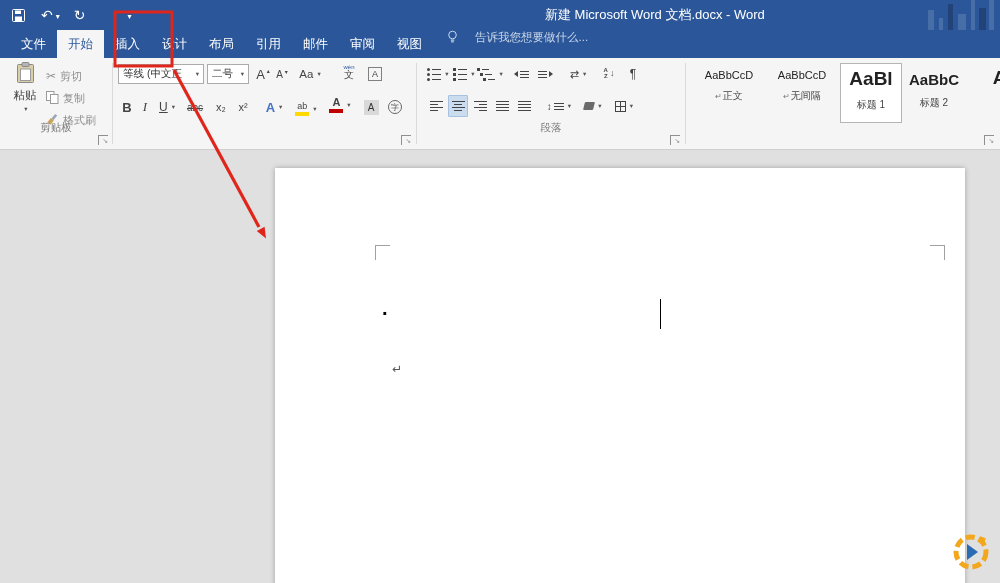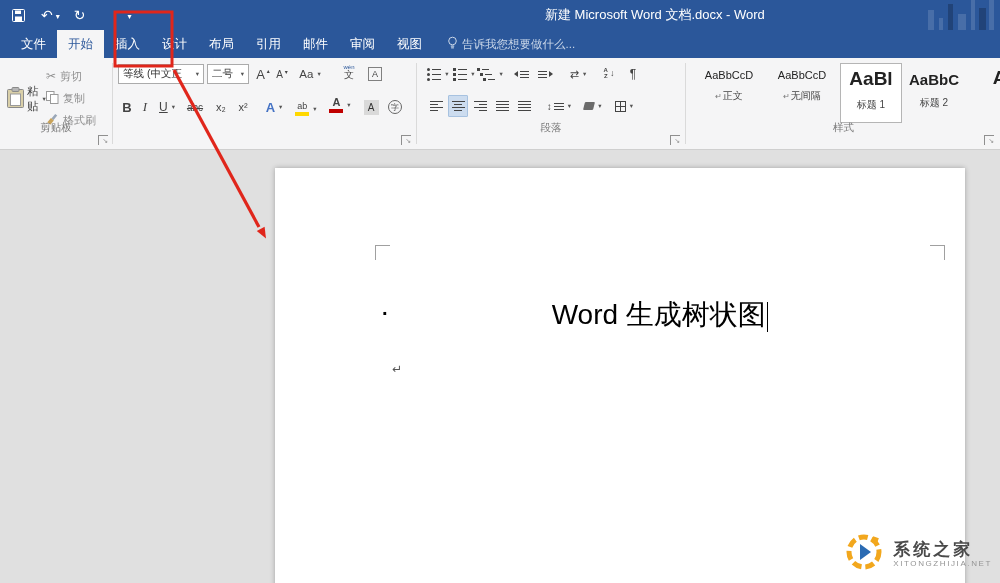--- a/index.html
+++ b/index.html
@@ -14,35 +14,35 @@
 .qbtn.small{font-size:8px}
 .wtitle{position:absolute;left:545px;top:0;height:30px;display:flex;align-items:center;font-size:13px;color:#fff;white-space:nowrap}
 .deco{position:absolute;right:0;top:0;width:140px;height:30px}
 .deco i{position:absolute;bottom:0;background:rgba(255,255,255,.14)}
 .deco i.dk{background:rgba(0,0,0,.22)}
 
 
 .tabrow{position:absolute;left:0;top:30px;width:1000px;height:28px;background:#2b579a;display:flex;align-items:stretch;padding-left:10px;color:#fff;font-size:12.5px}
 .tab{display:flex;align-items:center;padding:0 11px;white-space:nowrap;cursor:default}
 .tab.active{background:#f5f5f6;color:#2b579a}
-.tellme{display:flex;align-items:center;gap:4px;margin-left:14px;color:#c9d6e8;font-size:11.5px;white-space:nowrap}
+.tellme{display:flex;align-items:flex-start;gap:17px;margin-left:14px;color:#c9d6e8;font-size:11.5px;white-space:nowrap}
 
 
 .ribbon{position:absolute;left:0;top:58px;width:1000px;height:92px;background:#f5f5f6;border-bottom:1px solid #cfcfcf}
 .grp{position:absolute;top:0;height:100%}
 .grp-label{position:absolute;bottom:14px;left:0;right:0;text-align:center;font-size:10.5px;color:#7a7a7a}
 .vsep{position:absolute;top:5px;bottom:5px;width:1px;background:#dadada}
 .launcher{position:absolute;bottom:4px;width:10px;height:10px;border-left:1px solid #8f8f8f;border-top:1px solid #8f8f8f;font-size:7px;line-height:9px;text-align:right;color:#8f8f8f;cursor:default}
 .ibtn{position:absolute;display:flex;align-items:center;justify-content:center;height:22px;color:#444;font-size:11.5px;cursor:default;gap:2px}
 .dd{font-size:6.5px;color:#555;margin-left:2px}
 .combo{position:absolute;top:6px;height:20px;background:#fff;border:1px solid #ababab;display:flex;align-items:center;font-size:10.5px;color:#333;padding:0 4px;white-space:nowrap;overflow:hidden}
 .combo .dd{margin-left:auto;padding-left:3px}
 
 
-.pastebtn{position:absolute;left:6px;top:4px;width:38px;height:74px;display:flex;flex-direction:row;align-items:center;justify-content:flex-start;gap:2px;font-size:11.5px;color:#444;cursor:default}
+.pastebtn{position:absolute;left:6px;top:4px;width:38px;height:74px;display:flex;flex-direction:column;align-items:center;justify-content:flex-start;gap:2px;font-size:11.5px;color:#444;cursor:default}
 .cbbtn{position:absolute;left:46px;height:20px;display:flex;align-items:center;gap:4px;font-size:11px;color:#8f8f8f;cursor:default}
 .cbbtn .gic{color:#8f8f8f;font-size:12px}
 
 
 .rows{display:inline-flex;flex-direction:column;gap:2px}
 .row{display:flex;align-items:center;gap:2px}
 .dot{width:3px;height:3px;border-radius:50%;background:#444}
 .sq{width:3px;height:3px;background:#444}
 .ln{width:9px;height:1px;background:#444}
 .ln.s{width:7px}
@@ -422,48 +422,43 @@
         <div class="sname"><span>标题 1</span></div>
       </div>
       <div class="style-item" style="left:219px;width:56px">
         <div class="sprev mid">AaBbC</div>
         <div class="sname"><span>标题 2</span></div>
       </div>
       <div class="style-item" style="left:288px;width:60px">
         <div class="sprev big">Aa</div>
         <div class="sname"><span></span></div>
       </div>
-      <div class="grp-label">样式</div>
       <span class="launcher" style="right:6px">↘</span>
     </div>
   </div>
 
   <div class="docarea">
     <div class="page">
       <div class="crop tl"></div>
       <div class="crop tr"></div>
       <div class="docdot">·</div>
-      <div class="dochead"><span>Word 生成树状图</span><span class="cursor"></span></div>
+      <div class="dochead"><span class="cursor"></span></div>
       <div class="pmark">↵</div>
     </div>
   </div>
 
   <svg class="annot" width="1000" height="583" viewBox="0 0 1000 583">
     <rect x="115" y="12" width="57" height="54" fill="none" stroke="#e0261b" stroke-width="3"></rect>
     <line x1="174" y1="70" x2="259" y2="227" stroke="#e0261b" stroke-width="3.2"></line>
     <polygon points="266,238.5 256.8,231.1 264.6,226.7" fill="#e0261b"></polygon>
   </svg>
 
   <div class="watermark">
     <span>
       <svg width="42" height="42" viewBox="0 0 42 42">
         <circle cx="21" cy="21" r="15" fill="none" stroke="#f2a71d" stroke-width="5" stroke-dasharray="9 4"></circle>
         <polygon points="17,13 28,21 17,29" fill="#2b6bb3"></polygon>
         <rect x="29" y="6" width="6" height="6" fill="#f2a71d" transform="rotate(20 32 9)"></rect>
       </svg>
     </span>
-    <span class="wm-text">
-      <span class="wm-name">系统之家</span>
-      <span class="wm-site">XITONGZHIJIA.NET</span>
-    </span>
   </div>
 
 </div>
 
 </body></html>

